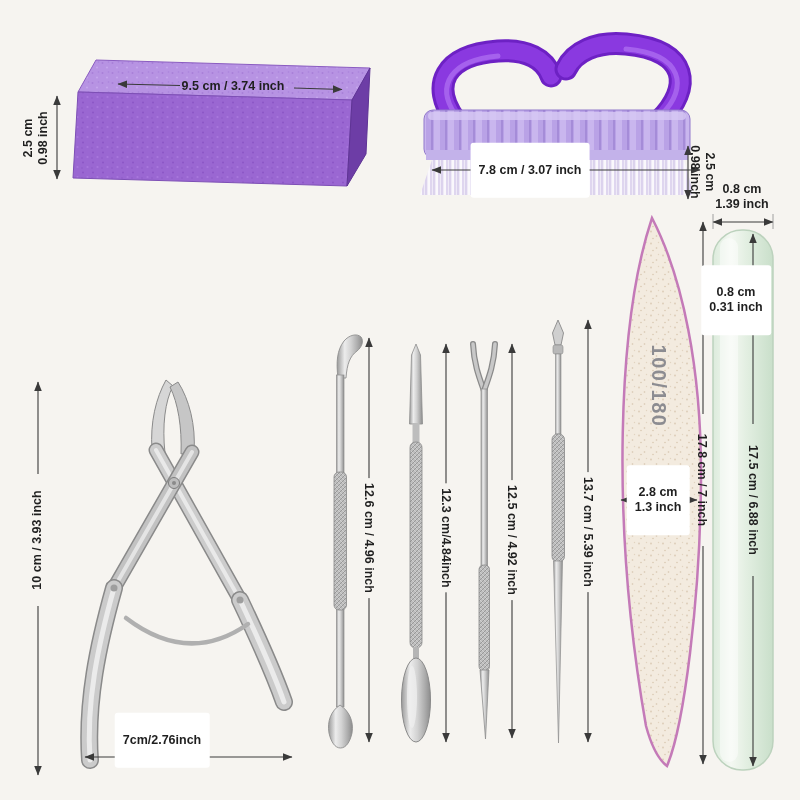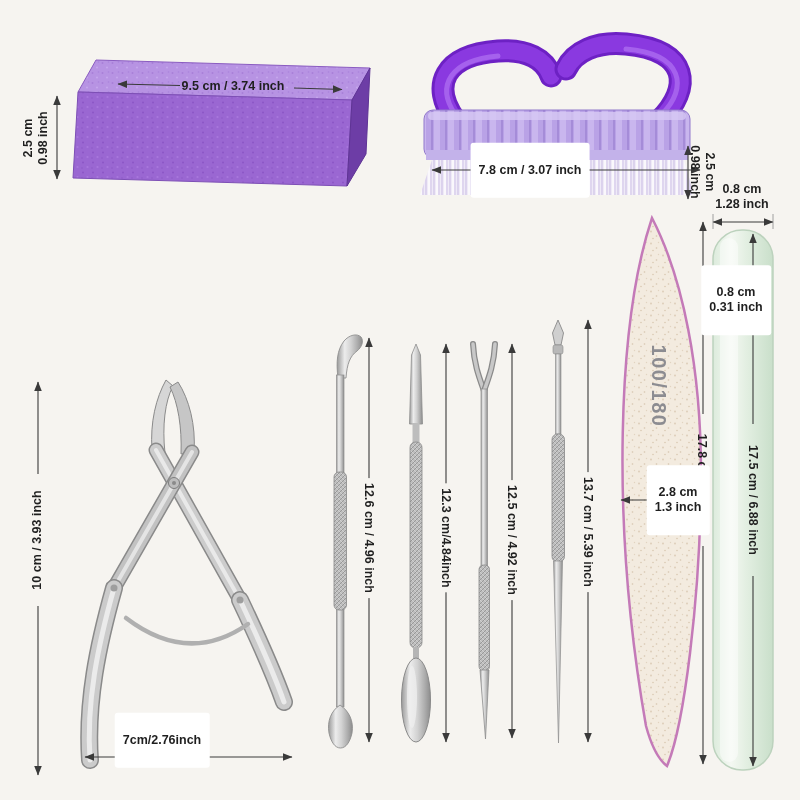--- a/index.html
+++ b/index.html
@@ -200,28 +200,28 @@
 
   <div class="lbl rot90" style="left:702px;top:172px;">
     <div>2.5 cm</div>
     <div>0.98 inch</div>
   </div>
 
   <div class="lbl rot90 grit" style="left:658px;top:386px;">100/180</div>
 
   <div class="lbl rot90" style="left:702px;top:480px;">17.8 cm / 7 inch</div>
 
-  <div class="lbl box" style="left:658px;top:500px;margin-left:20px;">
+  <div class="lbl box" style="left:658px;top:500px;">
     <div>2.8 cm</div>
     <div>1.3 inch</div>
   </div>
 
   <div class="lbl" style="left:742px;top:197px;">
     <div>0.8 cm</div>
-    <div>1.28 inch</div>
+    <div>1.39 inch</div>
   </div>
 
   <div class="lbl box" style="left:722px;top:300px;margin-left:14px;">
     <div>0.8 cm</div>
     <div>0.31 inch</div>
   </div>
 
   <div class="lbl rot90" style="left:753px;top:500px;">17.5 cm / 6.88 inch</div>
 
   <div class="lbl rotm90" style="left:37px;top:540px;">10 cm / 3.93 inch</div>

